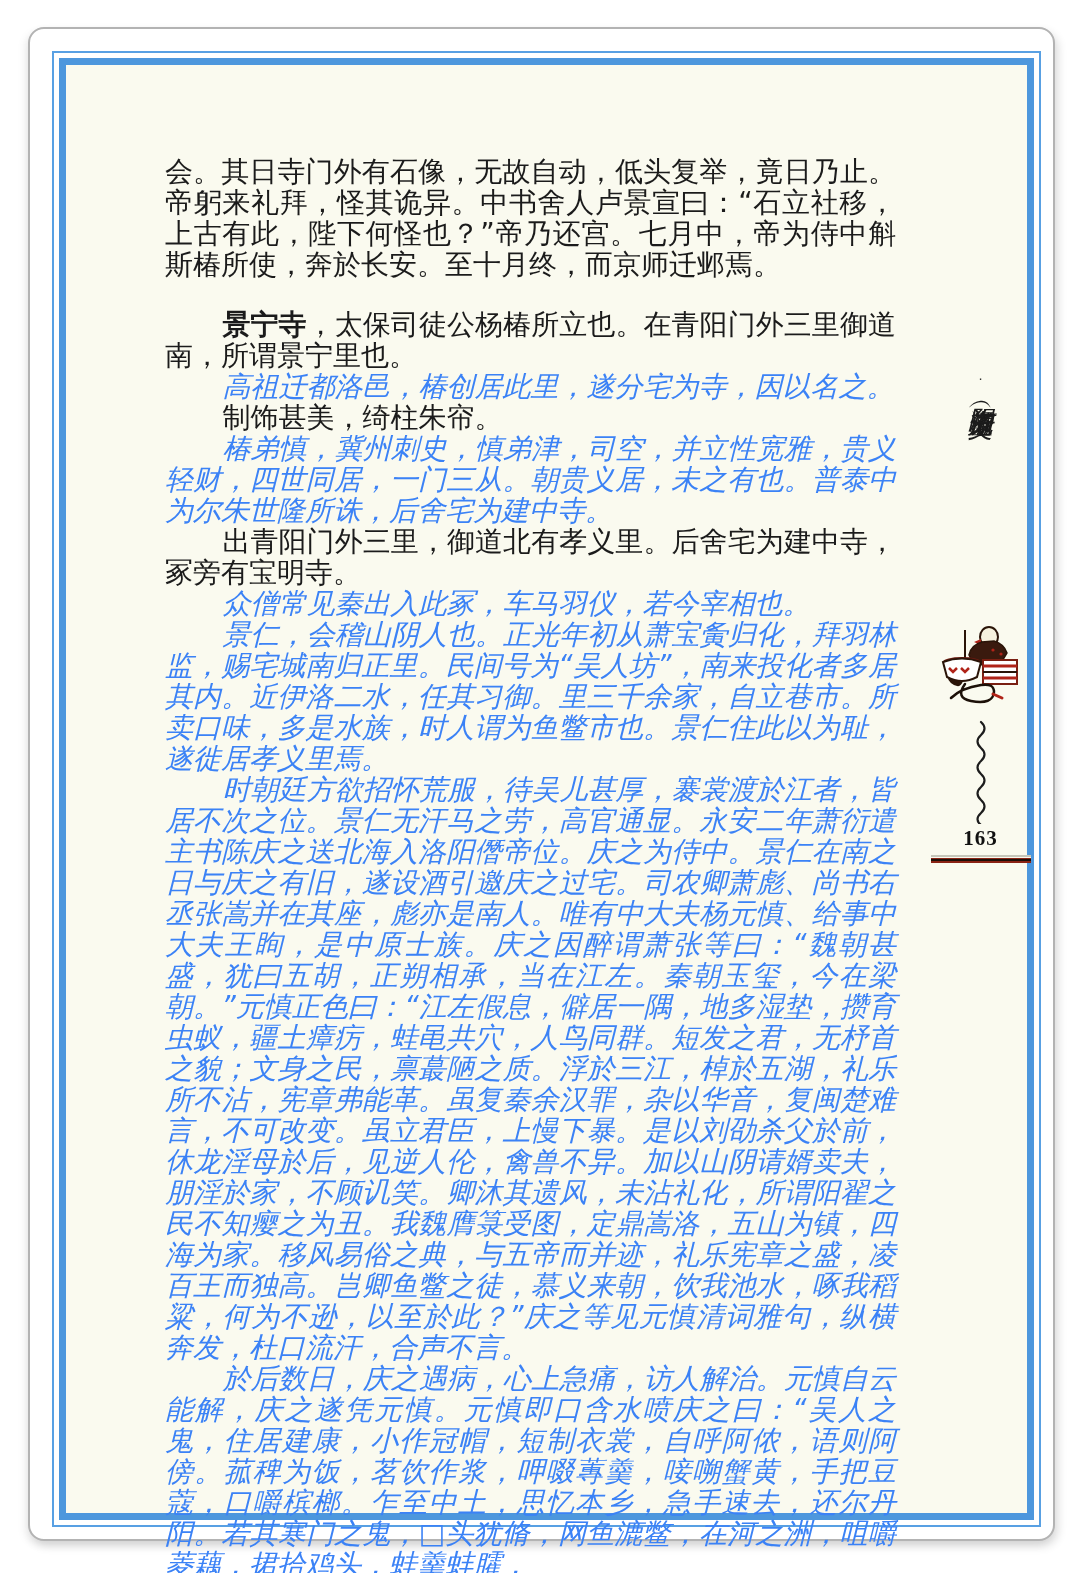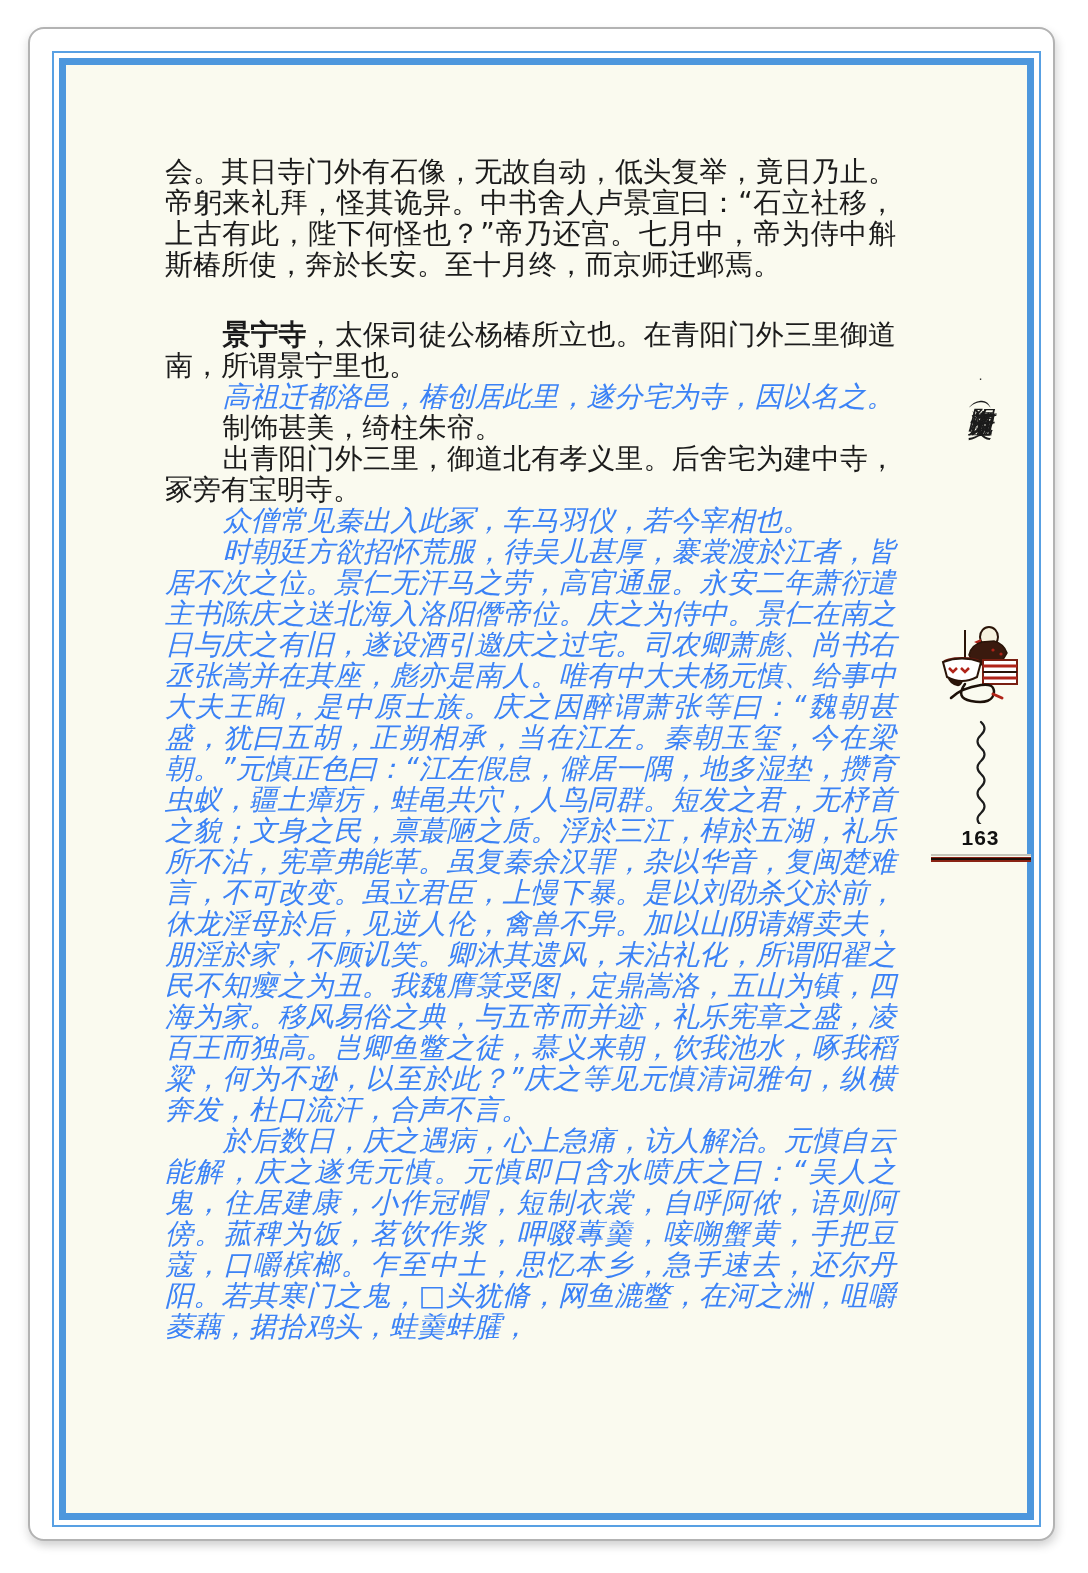--- a/index.html
+++ b/index.html
@@ -28,21 +28,21 @@
   }
   .text-col {
     position:absolute; left:99px; top:91px; width:731px;
     color:#1b1b1b;
     font-size:28px; line-height:31px;
     text-align:justify;
     font-family:"DejaVu Sans","Liberation Sans",sans-serif;
   }
   .text-col p { text-indent:2.05em; }
   .text-col p.no-indent { text-indent:0; }
-  .text-col p.gap-before { margin-top:39px; }
+  .text-col p.gap-before { margin-top:29px; }
   .text-col p.note { font-style:italic; color:#3b82f6; }
   .lead-bold { font-weight:bold; }
 
   .sidebar {
     position:absolute; left:864px; top:310px; width:101px;
     display:flex; flex-direction:column; align-items:center;
     color:#1b1b1b;
   }
   .sidebar-dot { font-size:13px; line-height:10px; height:10px; color:#333; }
   .v-title {
@@ -53,21 +53,21 @@
     letter-spacing:1px;
     font-style:italic;
     font-family:"DejaVu Sans","Liberation Sans",sans-serif;
   }
   .illustration { margin-top:6px; width:92px; height:92px; }
   .wavy { margin-top:4px; }
   .page-num {
     margin-top:2px;
     font-size:21px; font-weight:bold; letter-spacing:1px;
     color:#101010;
-    font-family:Liberation Sans, sans-serif;
+    font-family:Liberation Serif, serif;
   }
   .num-rule {
     margin-top:4px; width:100px; height:8px;
     background:linear-gradient(180deg,
       #c6c6ba 0 2px,
       #fafaef 2px 3px,
       #8a2314 3px 4px,
       #1c0f08 4px 6px,
       #8a2314 6px 8px);
   }
@@ -77,22 +77,24 @@
 
 <div class="page-card">
   <div class="frame-thin"></div>
   <div class="frame-thick">
 
     <div class="text-col">
       <p class="no-indent">会。其日寺门外有石像，无故自动，低头复举，竟日乃止。帝躬来礼拜，怪其诡异。中书舍人卢景宣曰：“石立社移，上古有此，陛下何怪也？”帝乃还宫。七月中，帝为侍中斛斯椿所使，奔於长安。至十月终，而京师迁邺焉。</p>
       <p class="gap-before"><span class="lead-bold">景宁寺</span><span>，太保司徒公杨椿所立也。在青阳门外三里御道南，所谓景宁里也。</span></p>
       <p class="note">高祖迁都洛邑，椿创居此里，遂分宅为寺，因以名之。</p>
       <p>制饰甚美，绮柱朱帘。</p>
+      <p class="note">椿弟慎，冀州刺史，慎弟津，司空，并立性宽雅，贵义轻财，四世同居，一门三从。朝贵义居，未之有也。普泰中为尔朱世隆所诛，后舍宅为建中寺。</p>
       <p>出青阳门外三里，御道北有孝义里。后舍宅为建中寺，冢旁有宝明寺。</p>
       <p class="note">众僧常见秦出入此冢，车马羽仪，若今宰相也。</p>
+      <p class="note">景仁，会稽山阴人也。正光年初从萧宝夤归化，拜羽林监，赐宅城南归正里。民间号为“吴人坊”，南来投化者多居其内。近伊洛二水，任其习御。里三千余家，自立巷市。所卖口味，多是水族，时人谓为鱼鳖市也。景仁住此以为耻，遂徙居孝义里焉。</p>
       <p class="note">时朝廷方欲招怀荒服，待吴儿甚厚，褰裳渡於江者，皆居不次之位。景仁无汗马之劳，高官通显。永安二年萧衍遣主书陈庆之送北海入洛阳僭帝位。庆之为侍中。景仁在南之日与庆之有旧，遂设酒引邀庆之过宅。司农卿萧彪、尚书右丞张嵩并在其座，彪亦是南人。唯有中大夫杨元慎、给事中大夫王眴，是中原士族。庆之因醉谓萧张等曰：“魏朝甚盛，犹曰五胡，正朔相承，当在江左。秦朝玉玺，今在梁朝。”元慎正色曰：“江左假息，僻居一隅，地多湿垫，攒育虫蚁，疆土瘴疠，蛙黾共穴，人鸟同群。短发之君，无杼首之貌；文身之民，禀蕞陋之质。浮於三江，棹於五湖，礼乐所不沾，宪章弗能革。虽复秦余汉罪，杂以华音，复闽楚难言，不可改变。虽立君臣，上慢下暴。是以刘劭杀父於前，休龙淫母於后，见逆人伦，禽兽不异。加以山阴请婿卖夫，朋淫於家，不顾讥笑。卿沐其遗风，未沾礼化，所谓阳翟之民不知瘿之为丑。我魏膺箓受图，定鼎嵩洛，五山为镇，四海为家。移风易俗之典，与五帝而并迹，礼乐宪章之盛，凌百王而独高。岂卿鱼鳖之徒，慕义来朝，饮我池水，啄我稻粱，何为不逊，以至於此？”庆之等见元慎清词雅句，纵横奔发，杜口流汗，合声不言。</p>
       <p class="note">於后数日，庆之遇病，心上急痛，访人解治。元慎自云能解，庆之遂凭元慎。元慎即口含水喷庆之曰：“吴人之鬼，住居建康，小作冠帽，短制衣裳，自呼阿侬，语则阿傍。菰稗为饭，茗饮作浆，呷啜蓴羹，唼嗍蟹黄，手把豆蔻，口嚼槟榔。乍至中土，思忆本乡，急手速去，还尔丹阳。若其寒门之鬼，□头犹脩，网鱼漉鳖，在河之洲，咀嚼菱藕，捃拾鸡头，蛙羹蚌臛，</p>
     </div>
 
     <div class="sidebar">
       <div class="sidebar-dot">·</div>
       <div class="v-title">洛阳伽蓝记（原文）</div>
 
       <svg class="illustration" viewBox="0 0 92 92" xmlns="http://www.w3.org/2000/svg">
         <line x1="30" y1="6" x2="30" y2="36" stroke="#2a1408" stroke-width="2"></line>

